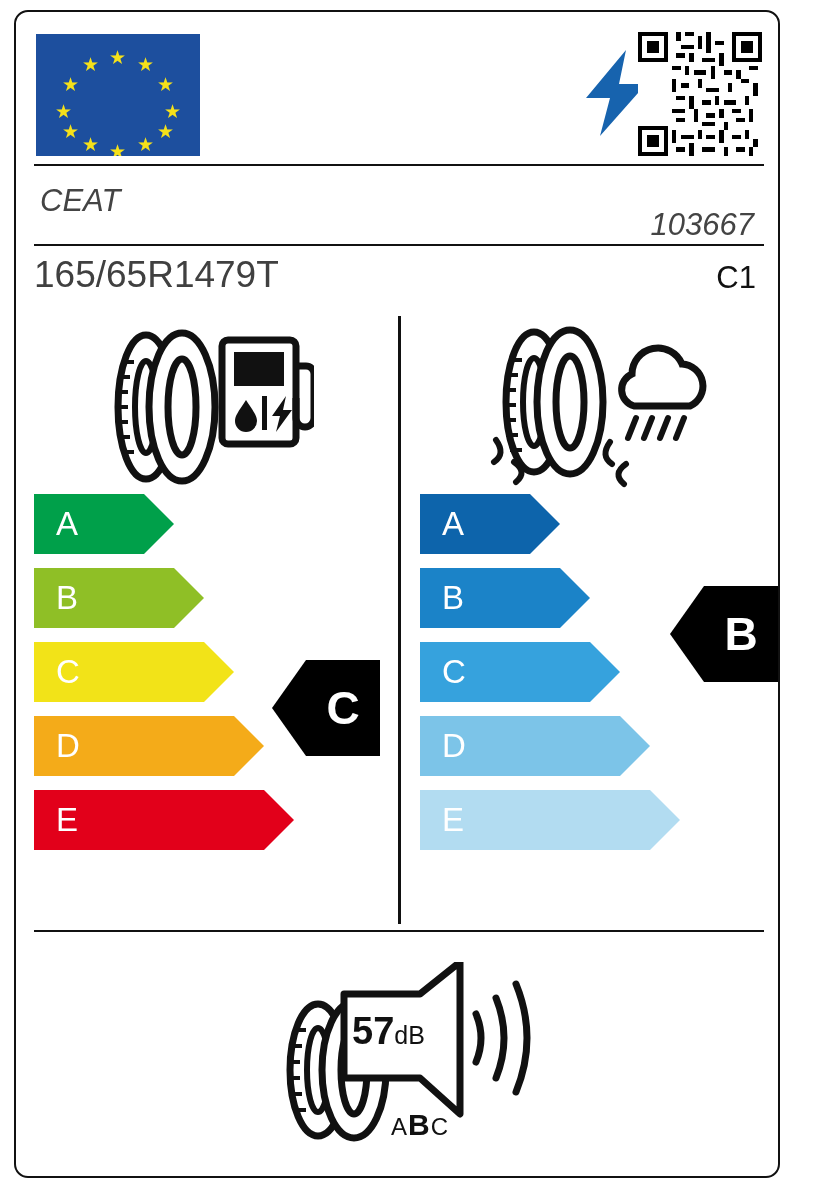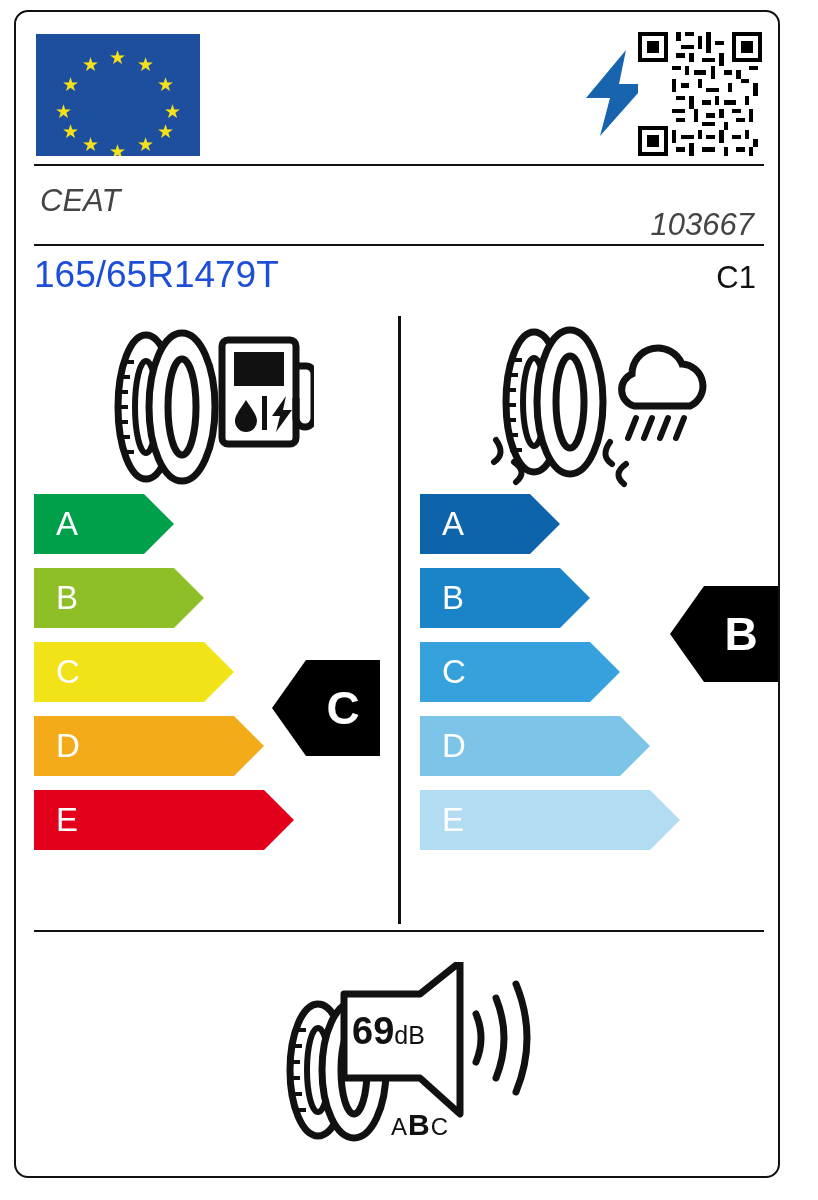--- a/index.html
+++ b/index.html
@@ -117,21 +117,21 @@
     left: 0;
     top: 238px;
     width: 100%;
     height: 60px;
   }
   .tyre-size {
     position: absolute;
     left: 18px;
     top: 4px;
     font-size: 37px;
-    color: #1d4ed8;
+    color: #404040;
   }
   .tyre-class {
     position: absolute;
     right: 22px;
     top: 10px;
     font-size: 31px;
     color: #111;
   }
 
   
@@ -546,21 +546,21 @@
         <polygon points="66,32 66,116 142,116 182,152 182,0 142,32" fill="#fff" stroke="#111" stroke-width="7" stroke-linejoin="round"></polygon>
       </g>
       <g fill="none" stroke="#111" stroke-width="7" stroke-linecap="round">
         <path d="M198 52 q10 24 0 48"></path>
         <path d="M218 36 q16 40 0 80"></path>
         <path d="M238 22 q22 54 0 108"></path>
       </g>
     </svg>
 
     <div class="noise-db">
-      <span>69</span><span class="unit">dB</span>
+      <span>57</span><span class="unit">dB</span>
     </div>
 
     <div class="noise-classes">
       <span>A</span><span class="sel">B</span><span>C</span>
     </div>
   </div>
 
 </div>
 
 <div class="regulation">2020/740</div>

